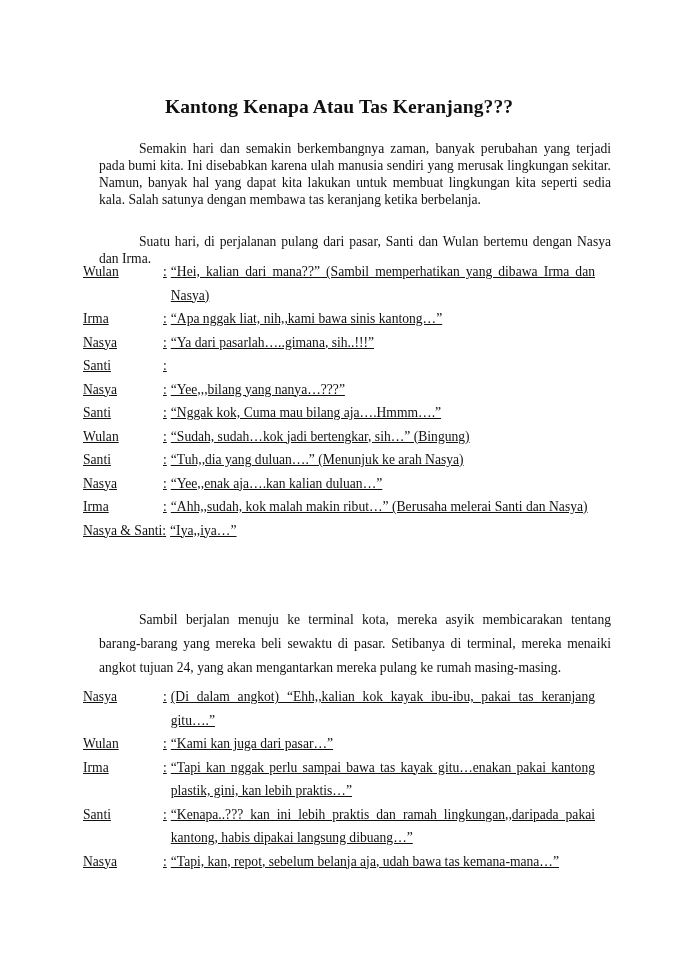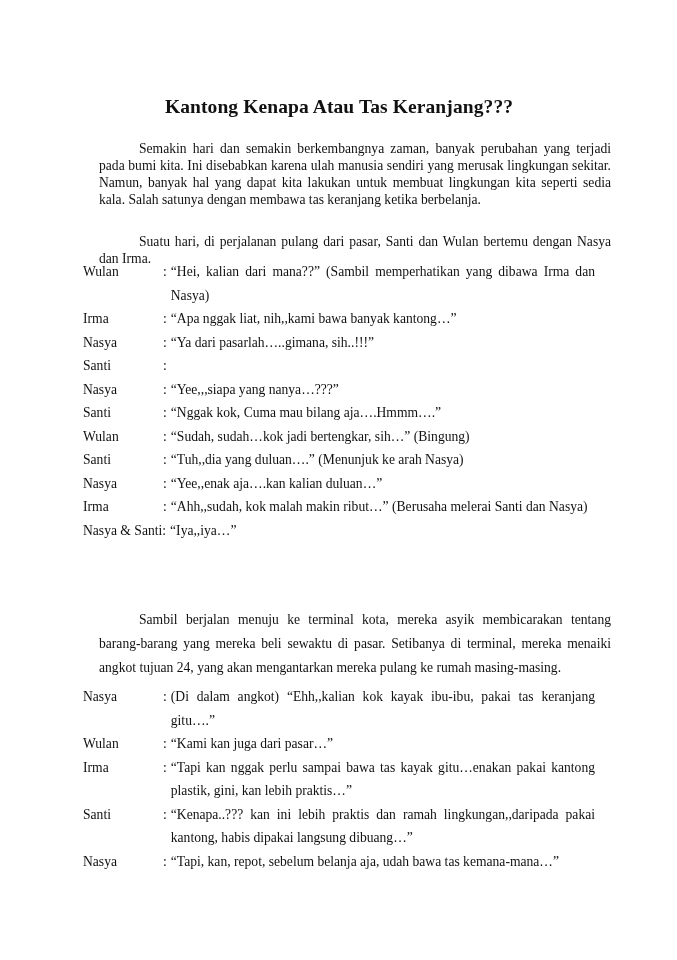--- a/index.html
+++ b/index.html
@@ -54,20 +54,21 @@
       list-style: none;
       font-size: 13.6px;
     }
     .dialogue.d1 { top: 260px; }
     .dialogue.d2 { top: 685px; }
 
     .line {
       display: flex;
       align-items: flex-start;
       line-height: 23.5px;
+      text-decoration: underline;
     }
     .speaker {
       flex: 0 0 80px;
       white-space: nowrap;
     }
     .speaker.wide {
       flex: 0 0 auto;
     }
     .colon {
       flex: 0 0 auto;
@@ -91,35 +92,35 @@
 
   <ul class="dialogue d1">
     <li class="line">
       <span class="speaker">Wulan</span>
       <span class="colon">:</span>
       <span class="speech">“Hei, kalian dari mana??” (Sambil memperhatikan yang dibawa Irma dan Nasya)</span>
     </li>
     <li class="line">
       <span class="speaker">Irma</span>
       <span class="colon">:</span>
-      <span class="speech">“Apa nggak liat, nih,,kami bawa banyak kantong…”</span>
+      <span class="speech">“Apa nggak liat, nih,,kami bawa sinis kantong…”</span>
     </li>
     <li class="line">
       <span class="speaker">Nasya</span>
       <span class="colon">:</span>
       <span class="speech">“Ya dari pasarlah…..gimana, sih..!!!”</span>
     </li>
     <li class="line">
       <span class="speaker">Santi</span>
       <span class="colon">:</span>
     </li>
     <li class="line">
       <span class="speaker">Nasya</span>
       <span class="colon">:</span>
-      <span class="speech">“Yee,,,siapa yang nanya…???”</span>
+      <span class="speech">“Yee,,,bilang yang nanya…???”</span>
     </li>
     <li class="line">
       <span class="speaker">Santi</span>
       <span class="colon">:</span>
       <span class="speech">“Nggak kok, Cuma mau bilang aja….Hmmm….”</span>
     </li>
     <li class="line">
       <span class="speaker">Wulan</span>
       <span class="colon">:</span>
       <span class="speech">“Sudah, sudah…kok jadi bertengkar, sih…” (Bingung)</span>

